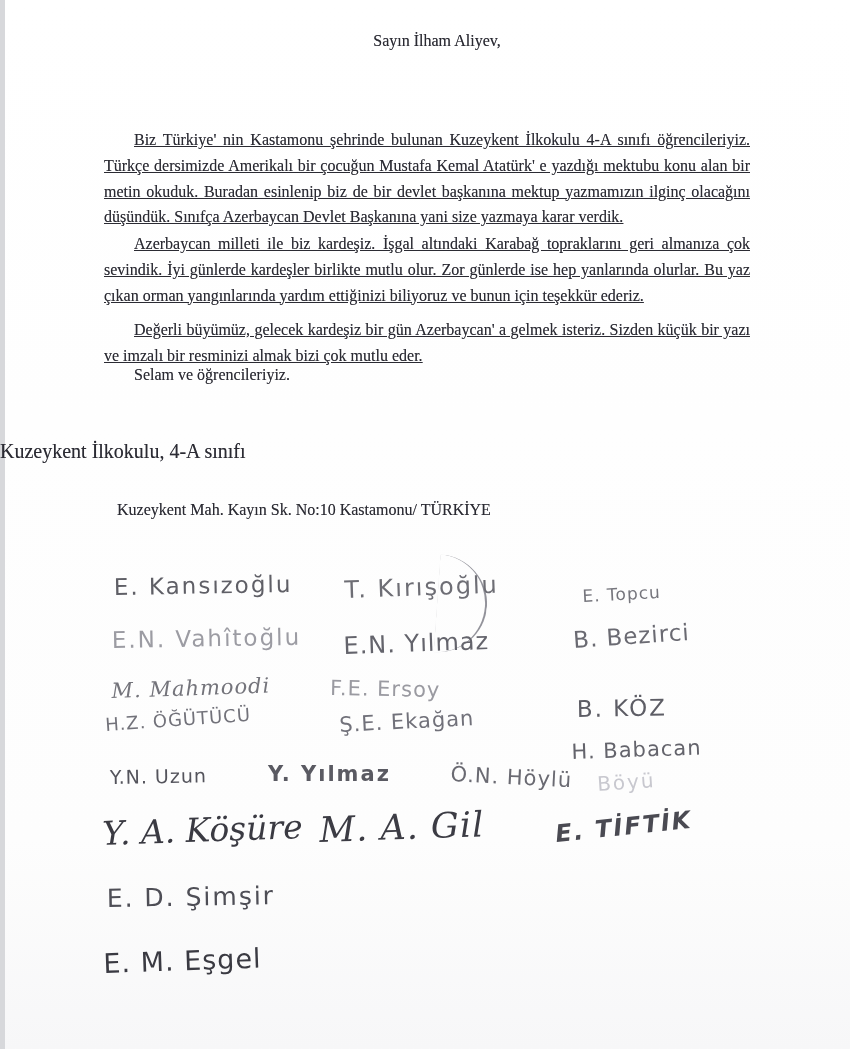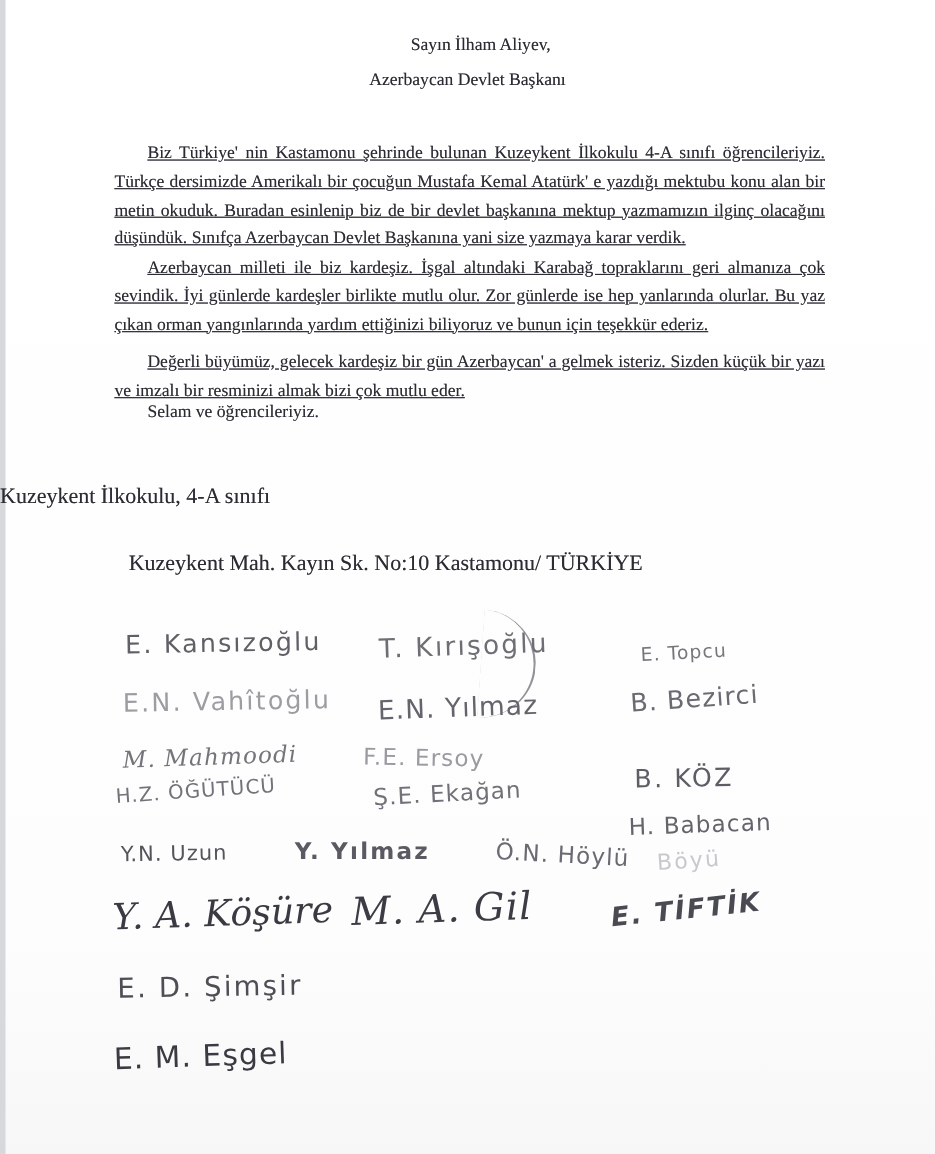--- a/index.html
+++ b/index.html
@@ -16,41 +16,40 @@
   .salutation-2{top:64px;}
   .para{position:absolute;left:104px;width:646px;font-size:16px;line-height:25.8px;
     text-align:justify;text-indent:30px;margin:0;text-shadow:0 0 .5px rgba(43,43,56,.5);text-decoration:underline;}
   .para-1{top:127px;}
   .para-2{top:231px;}
   .para-3{top:317px;}
   .closing{position:absolute;left:134px;top:366px;font-size:16px;
     text-shadow:0 0 .5px rgba(43,43,56,.5);}
   .signoff{position:absolute;left:0;top:440px;width:762px;text-align:left;font-size:20px;
     text-shadow:0 0 .5px rgba(43,43,56,.5);}
-  .address{position:absolute;left:117px;top:501px;font-size:20px;
+  .address{position:absolute;left:117px;top:501px;font-size:16px;
     text-shadow:0 0 .5px rgba(43,43,56,.5);}
   .sig{position:absolute;white-space:nowrap;transform-origin:left bottom;}
   .sig.print{font-family:"DejaVu Sans", sans-serif;}
   .sig.cursive{font-family:"DejaVu Serif", serif;font-style:italic;}
   .sig.slant{font-family:"DejaVu Sans", sans-serif;font-style:italic;font-weight:bold;}
   .pen-stroke{
     position:absolute;left:437px;top:556px;width:48px;height:98px;
     border-right:2px solid rgba(110,110,120,.75);
     border-radius:0 100% 100% 0 / 0 50% 50% 0;
     transform:rotate(4deg);
   }
 </style>
 </head>
 <body>
 
 <div class="page">
   <div class="scan-edge"></div>
 
   <div class="center-line salutation-1">Sayın İlham Aliyev,</div>
-  <div class="center-line salutation-2">Azerbaycan Devlet Başkanı</div>
 
   <p class="para para-1">Biz Türkiye' nin Kastamonu şehrinde bulunan Kuzeykent İlkokulu 4-A sınıfı öğrencileriyiz. Türkçe dersimizde Amerikalı bir çocuğun Mustafa Kemal Atatürk' e yazdığı mektubu konu alan bir metin okuduk. Buradan esinlenip biz de bir devlet başkanına mektup yazmamızın ilginç olacağını düşündük. Sınıfça Azerbaycan Devlet Başkanına yani size yazmaya karar verdik.</p>
   <p class="para para-2">Azerbaycan milleti ile biz kardeşiz. İşgal altındaki Karabağ topraklarını geri almanıza çok sevindik.  İyi günlerde kardeşler birlikte mutlu olur. Zor günlerde ise hep yanlarında olurlar. Bu yaz çıkan orman yangınlarında yardım ettiğinizi biliyoruz ve bunun için teşekkür ederiz.</p>
   <p class="para para-3">Değerli büyümüz, gelecek kardeşiz bir gün Azerbaycan' a gelmek isteriz. Sizden küçük bir yazı ve imzalı bir resminizi almak bizi çok mutlu eder.</p>
 
   <div class="closing">Selam ve öğrencileriyiz.</div>
 
   <div class="signoff">Kuzeykent İlkokulu, 4-A sınıfı</div>
 
   <div class="address">Kuzeykent Mah. Kayın Sk. No:10 Kastamonu/ TÜRKİYE</div>

